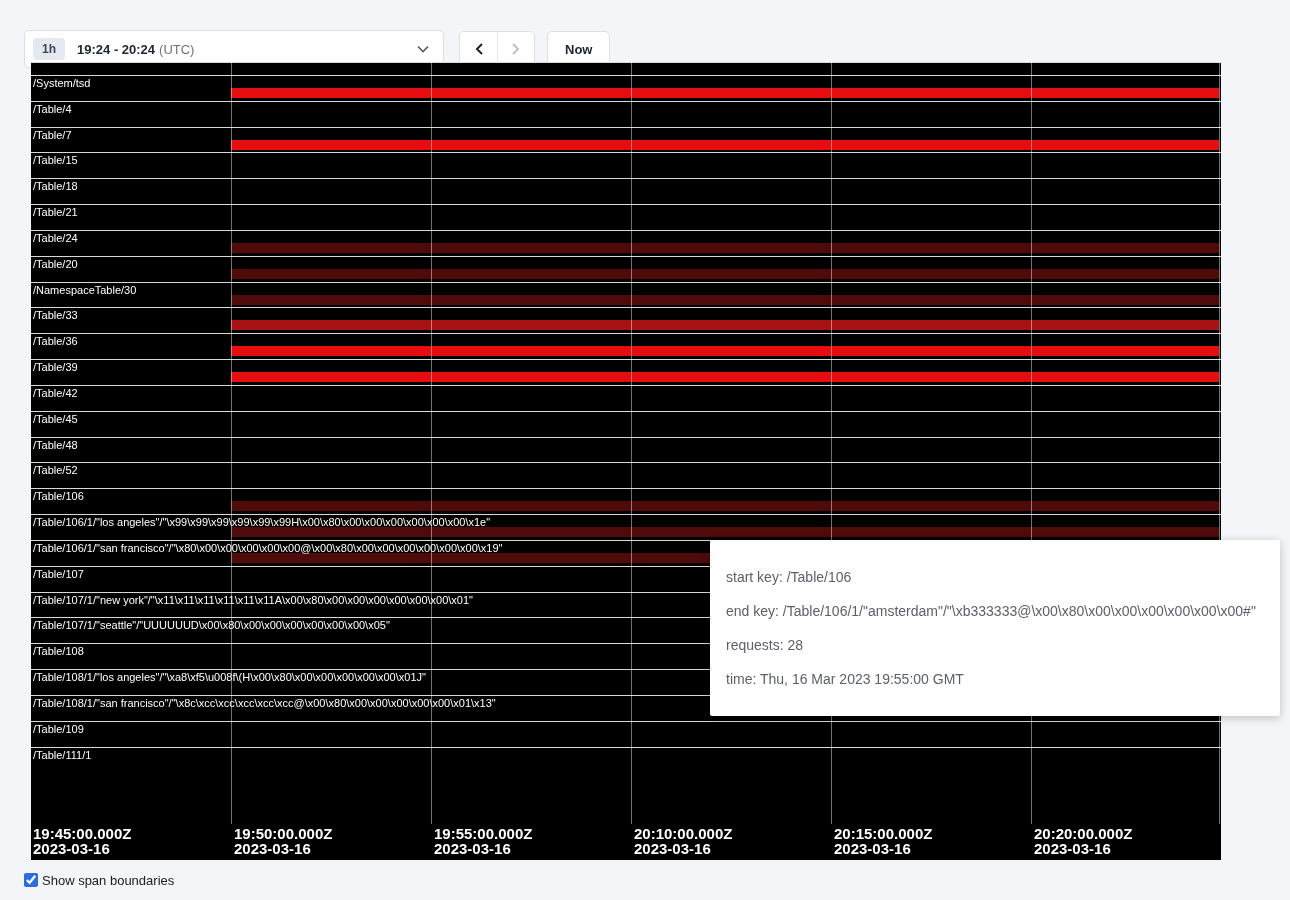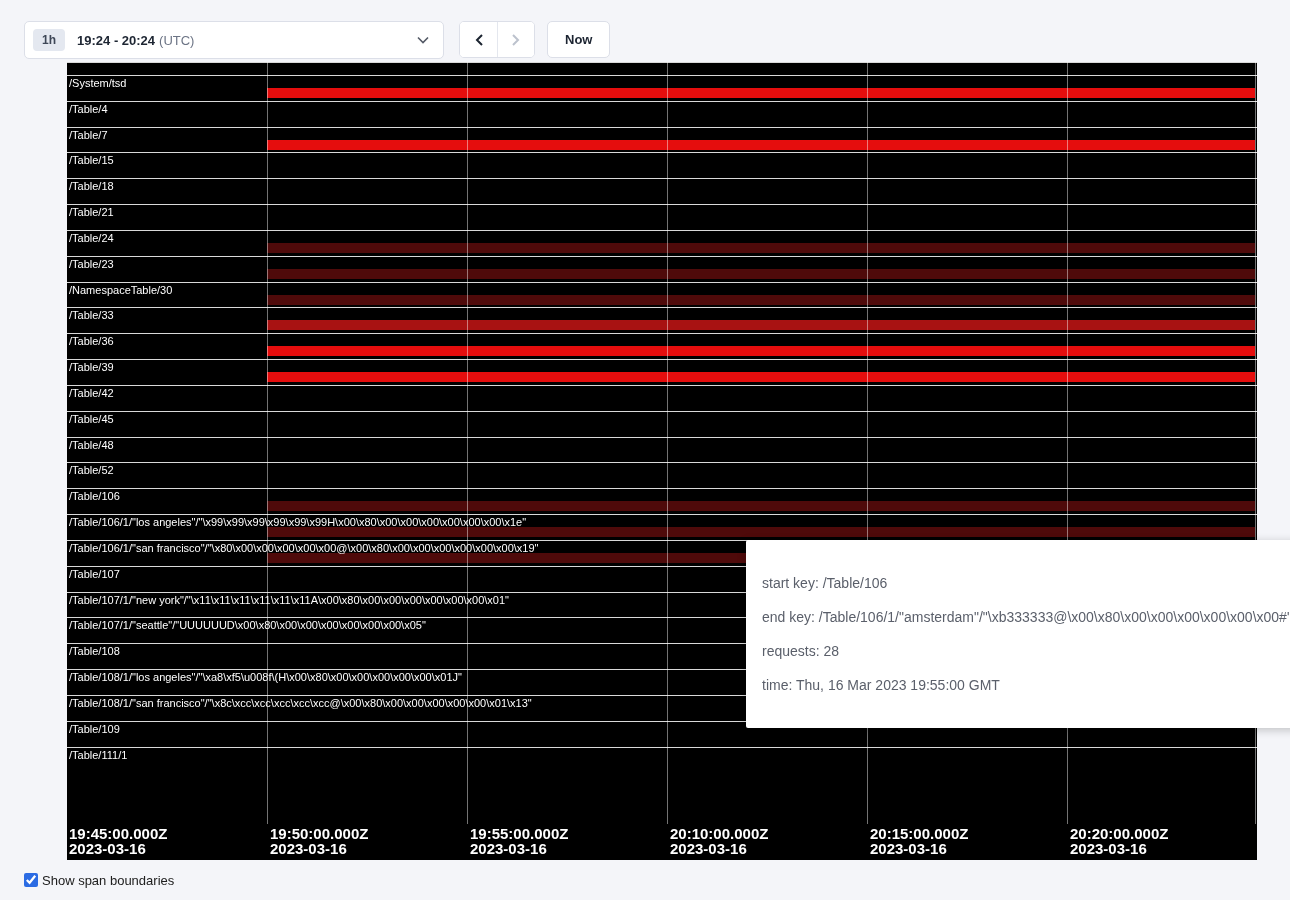--- a/index.html
+++ b/index.html
@@ -7,21 +7,21 @@
   body {
     background: #f4f5f9;
     font-family: "Liberation Sans", sans-serif;
     position: relative;
     overflow: hidden;
   }
 
   
   .toolbar {
     position: absolute; left: 24px; top: 21px;
-    display: flex; align-items: flex-start; height: 56px;
+    display: flex; align-items: center; height: 56px;
   }
   .range-select {
     width: 420px; height: 38px;
     background: #fff; border: 1px solid #dcdfe8; border-radius: 5px;
     display: flex; align-items: center;
     padding: 0 14px 0 8px; cursor: pointer;
   }
   .badge {
     background: #e4e8f0; color: #3e4757;
     font-size: 12px; font-weight: 700;
@@ -49,21 +49,20 @@
     background: #fff; border: 1px solid #dcdfe8; border-radius: 5px;
     font-weight: 700; font-size: 13px; color: #1d2532;
     font-family: inherit; cursor: pointer;
   }
 
   
   .canvas {
     position: absolute; left: 31px; top: 62px;
     width: 1190px; height: 798px;
     background: #000;
-    margin-left: 36px;
   }
   .canvas::before {
     content: ""; position: absolute; left: 0; right: 0; top: 0;
     height: 1px; background: #d9d9d9; z-index: 2;
   }
   .rows { position: absolute; left: 0; top: 13px; width: 100%; }
   .vrow { position: relative; height: 25.83px; border-top: 1px solid #d9d9d9; }
   .vrow-label {
     position: absolute; left: 2px; top: 1px; z-index: 3;
     color: #fff; font-size: 11px; white-space: nowrap;
@@ -81,21 +80,21 @@
     position: absolute; top: 2px;
     color: #fff; font-size: 15px; font-weight: 700;
     line-height: 15px; white-space: nowrap;
   }
 
   
   .tooltip {
     position: absolute; left: 679px; top: 478px; width: 570px;
     background: #fff; border-radius: 2px;
     box-shadow: 0 2px 10px rgba(0,0,0,0.22);
-    padding: 26px 16px; z-index: 10;
+    padding: 20px 16px; z-index: 10;
   }
   .tooltip p {
     margin: 0; padding: 8.5px 0;
     font-size: 14px; line-height: 17px; color: #5a5f6a;
     white-space: nowrap; overflow: hidden;
   }
 
   
   .footer-check {
     position: absolute; left: 24px; top: 873px;
@@ -152,21 +151,21 @@
         <span class="vrow-label">/Table/18</span>
       </div>
       <div class="vrow">
         <span class="vrow-label">/Table/21</span>
       </div>
       <div class="vrow">
         <span class="vrow-label">/Table/24</span>
         <div class="band" style="background: rgb(79, 10, 10);"></div>
       </div>
       <div class="vrow">
-        <span class="vrow-label">/Table/23</span>
+        <span class="vrow-label">/Table/20</span>
         <div class="band" style="background: rgb(79, 10, 10);"></div>
       </div>
       <div class="vrow">
         <span class="vrow-label">/NamespaceTable/30</span>
         <div class="band" style="background: rgb(79, 10, 10);"></div>
       </div>
       <div class="vrow">
         <span class="vrow-label">/Table/33</span>
         <div class="band" style="background: rgb(168, 18, 18);"></div>
       </div>

